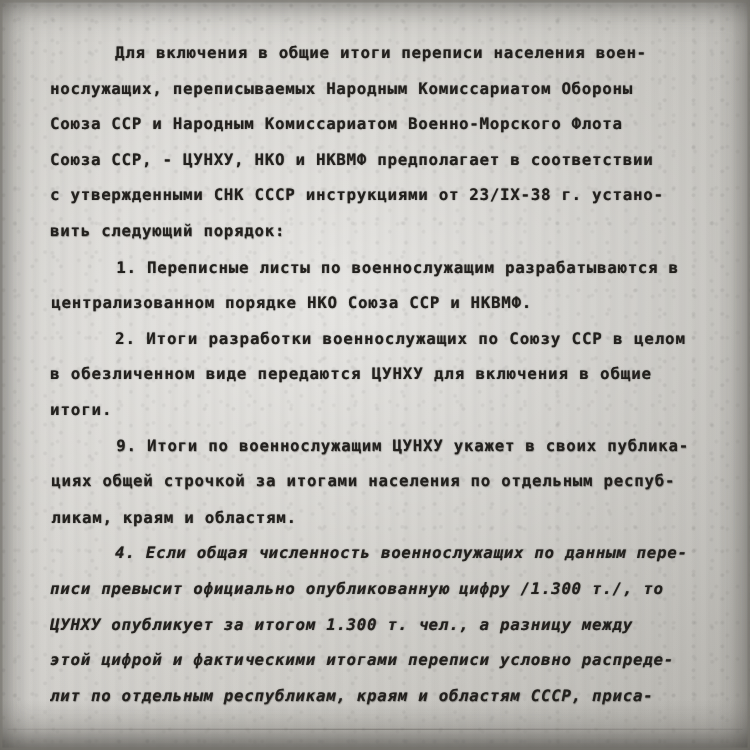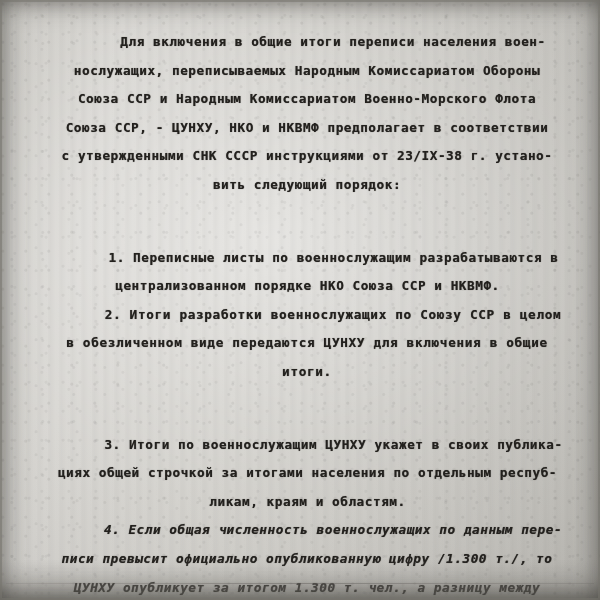--- a/index.html
+++ b/index.html
@@ -80,31 +80,31 @@
     font-family: "DejaVu Sans Mono", "Liberation Mono", monospace;
     font-size: 12.6px;
     letter-spacing: 0.6px;
     line-height: 28.6px;
     color: #23211e;
     text-shadow: 0 0 1px rgba(40,38,34,0.55), 0.4px 0.3px 0.6px rgba(70,68,62,0.4);
     font-weight: 700;
   }
   .para {
     margin: 0 0 0 0;
-    text-align: center;
+    text-align: left;
     white-space: pre-wrap;
   }
   .para.indent {
     text-indent: 52px;
   }
   .para + .para {
     margin-top: 0;
   }
   
-  .para:nth-child(2n) { margin-left: 1px; margin-top: 44px; }
+  .para:nth-child(2n) { margin-left: 1px; }
   .para:nth-child(3n) { letter-spacing: 0.72px; }
   .line-clip {
     overflow: hidden;
     font-style: italic;
   }
   #fade-bottom {
     position: absolute;
     left: 0;
     right: 0;
     top: 560px;
@@ -125,21 +125,21 @@
 нослужащих, переписываемых Народным Комиссариатом Обороны
 Союза ССР и Народным Комиссариатом Военно-Морского Флота
 Союза ССР, - ЦУНХУ, НКО и НКВМФ предполагает в соответствии
 с утвержденными СНК СССР инструкциями от 23/IX-38 г. устано-
 вить следующий порядок:</p>
     <p class="para indent">1. Переписные листы по военнослужащим разрабатываются в
 централизованном порядке НКО Союза ССР и НКВМФ.</p>
     <p class="para indent">2. Итоги разработки военнослужащих по Союзу ССР в целом
 в обезличенном виде передаются ЦУНХУ для включения в общие
 итоги.</p>
-    <p class="para indent">3. Итоги по военнослужащим ЦУНХУ укажет в своих публика-
+    <p class="para indent">9. Итоги по военнослужащим ЦУНХУ укажет в своих публика-
 циях общей строчкой за итогами населения по отдельным респуб-
 ликам, краям и областям.</p>
     <p class="para indent line-clip">4. Если общая численность военнослужащих по данным пере-
 писи превысит официально опубликованную цифру /1.300 т./, то
 ЦУНХУ опубликует за итогом 1.300 т. чел., а разницу между
 этой цифрой и фактическими итогами переписи условно распреде-
 лит по отдельным республикам, краям и областям СССР, приса-</p>
   </div>
 
   <div id="grain"></div>

